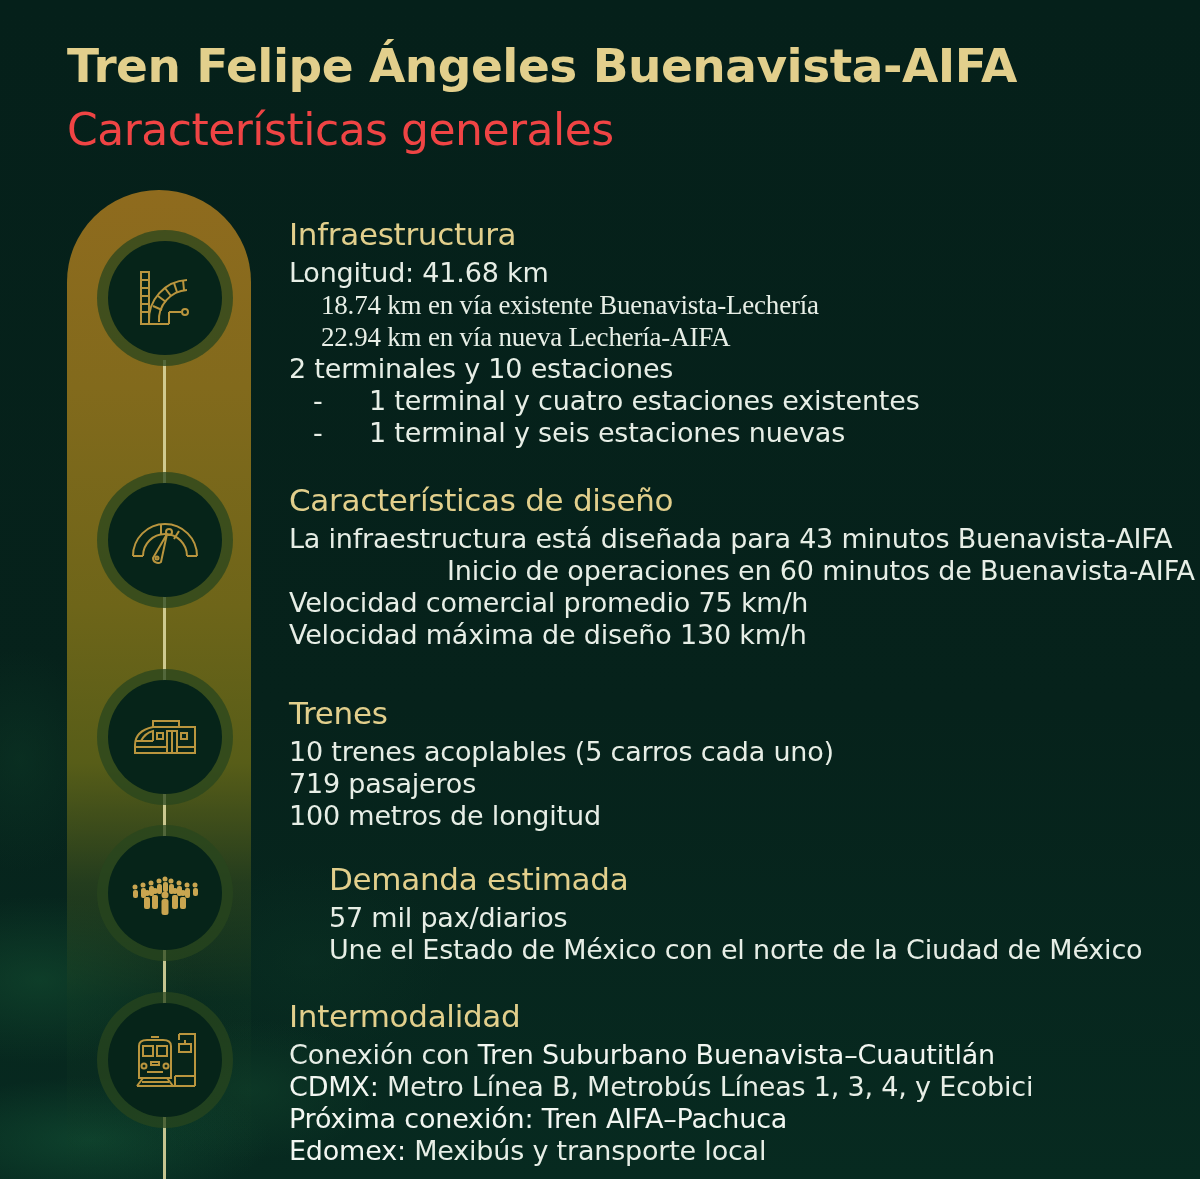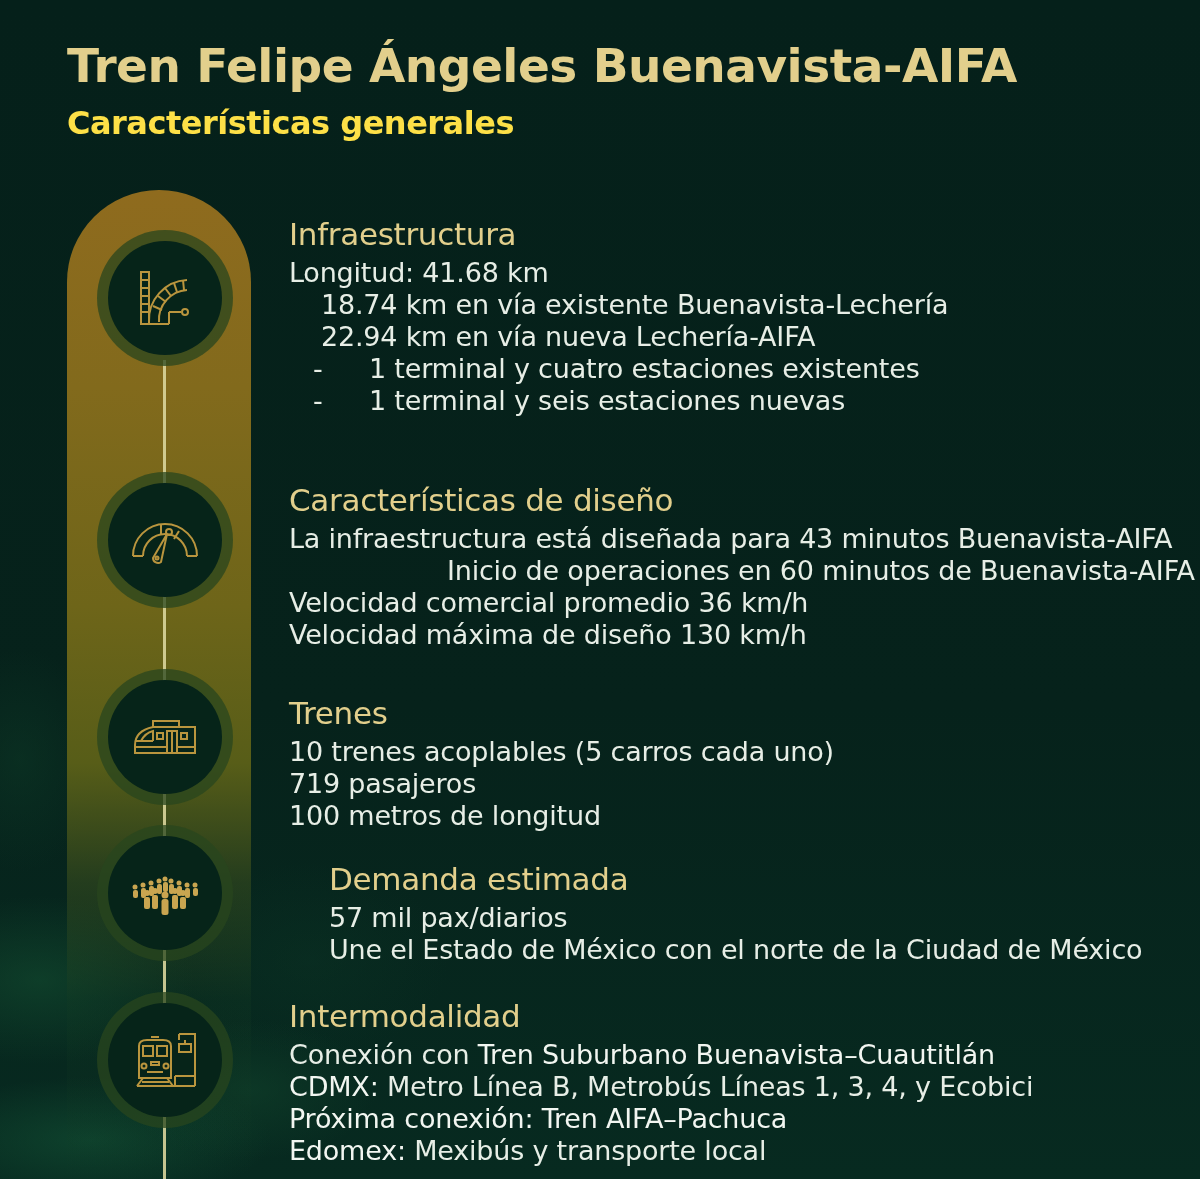--- a/index.html
+++ b/index.html
@@ -18,21 +18,21 @@
       radial-gradient(ellipse 200px 140px at 310px 960px, rgba(12,55,38,0.35), transparent 70%),
       linear-gradient(180deg, #05201a 0%, #06221b 60%, #072a20 100%);
   }
   .title {
     position: absolute; left: 67px; top: 38px; margin: 0;
     font-size: 47px; font-weight: bold; color: #e2cf8c; letter-spacing: -0.5px;
     white-space: nowrap;
   }
   .subtitle {
     position: absolute; left: 67px; top: 104px; margin: 0;
-    font-size: 32px; font-weight: bold; color: #fde047; letter-spacing: -0.5px;
+    font-size: 44px; font-weight: normal; color: #ef4444; letter-spacing: -0.5px;
     white-space: nowrap;
   }
   .pill {
     position: absolute; left: 67px; top: 190px; width: 184px; height: 989px;
     border-radius: 92px 92px 0 0;
     background: linear-gradient(180deg, #8f6b1e 0%, #826a1c 20%, #6e6519 42%, #575d18 58%, rgba(60,80,30,0.55) 70%, rgba(20,60,35,0.25) 82%, rgba(6,32,26,0) 100%);
   }
   .rail {
     position: absolute; left: 163px; top: 360px; width: 3px; height: 819px;
     background: #d9d59c; opacity: 0.9;
@@ -50,21 +50,21 @@
   .node svg { width: 84px; height: 84px; }
   .section { position: absolute; left: 289px; }
   .section h2 {
     margin: 0 0 4px 0; font-size: 31px; font-weight: normal; color: #e2cf8c;
     letter-spacing: -0.3px; line-height: 38px; white-space: nowrap;
   }
   .line {
     font-size: 27px; color: #e7eee6; line-height: 32px; white-space: nowrap;
     letter-spacing: -0.2px;
   }
-  .indent1 { padding-left: 32px; }
+  .indent1 { padding-left: 32px; font-family: Liberation Serif, serif; }
   .indent-big { padding-left: 158px; }
   .bullet { display: flex; }
   .bullet .dash { width: 80px; padding-left: 24px; box-sizing: border-box; }
   b { font-weight: normal; color: #f2f6f1; }
 </style>
 </head>
 <body>
 
 <div class="bg"></div>
 
@@ -191,35 +191,36 @@
       <line x1="52" y1="58" x2="52" y2="68"></line>
     </svg>
   </div>
 </div>
 
 <div class="section" style="top:215px;">
   <h2>Infraestructura</h2>
   <div class="line">Longitud: 41.68 km</div>
   <div class="line indent1">18.74 km en vía existente Buenavista-Lechería</div>
   <div class="line indent1">22.94 km en vía nueva Lechería-AIFA</div>
+  <div class="line">2 terminales y 10 estaciones</div>
   <div class="line bullet">
     <span class="dash">-</span>
     <span>1 terminal y cuatro estaciones existentes</span>
   </div>
   <div class="line bullet">
     <span class="dash">-</span>
     <span>1 terminal y seis estaciones nuevas</span>
   </div>
 </div>
 
 <div class="section" style="top:481px;">
   <h2>Características de diseño</h2>
   <div class="line">La infraestructura está diseñada para 43 minutos Buenavista-AIFA</div>
   <div class="line indent-big">Inicio de operaciones en 60 minutos de Buenavista-AIFA</div>
-  <div class="line">Velocidad comercial promedio 36 km/h</div>
+  <div class="line">Velocidad comercial promedio 75 km/h</div>
   <div class="line">Velocidad máxima de diseño 130 km/h</div>
 </div>
 
 <div class="section" style="top:694px;">
   <h2>Trenes</h2>
   <div class="line">10 trenes acoplables (5 carros cada uno)</div>
   <div class="line">719 pasajeros</div>
   <div class="line">100 metros de longitud</div>
 </div>
 

